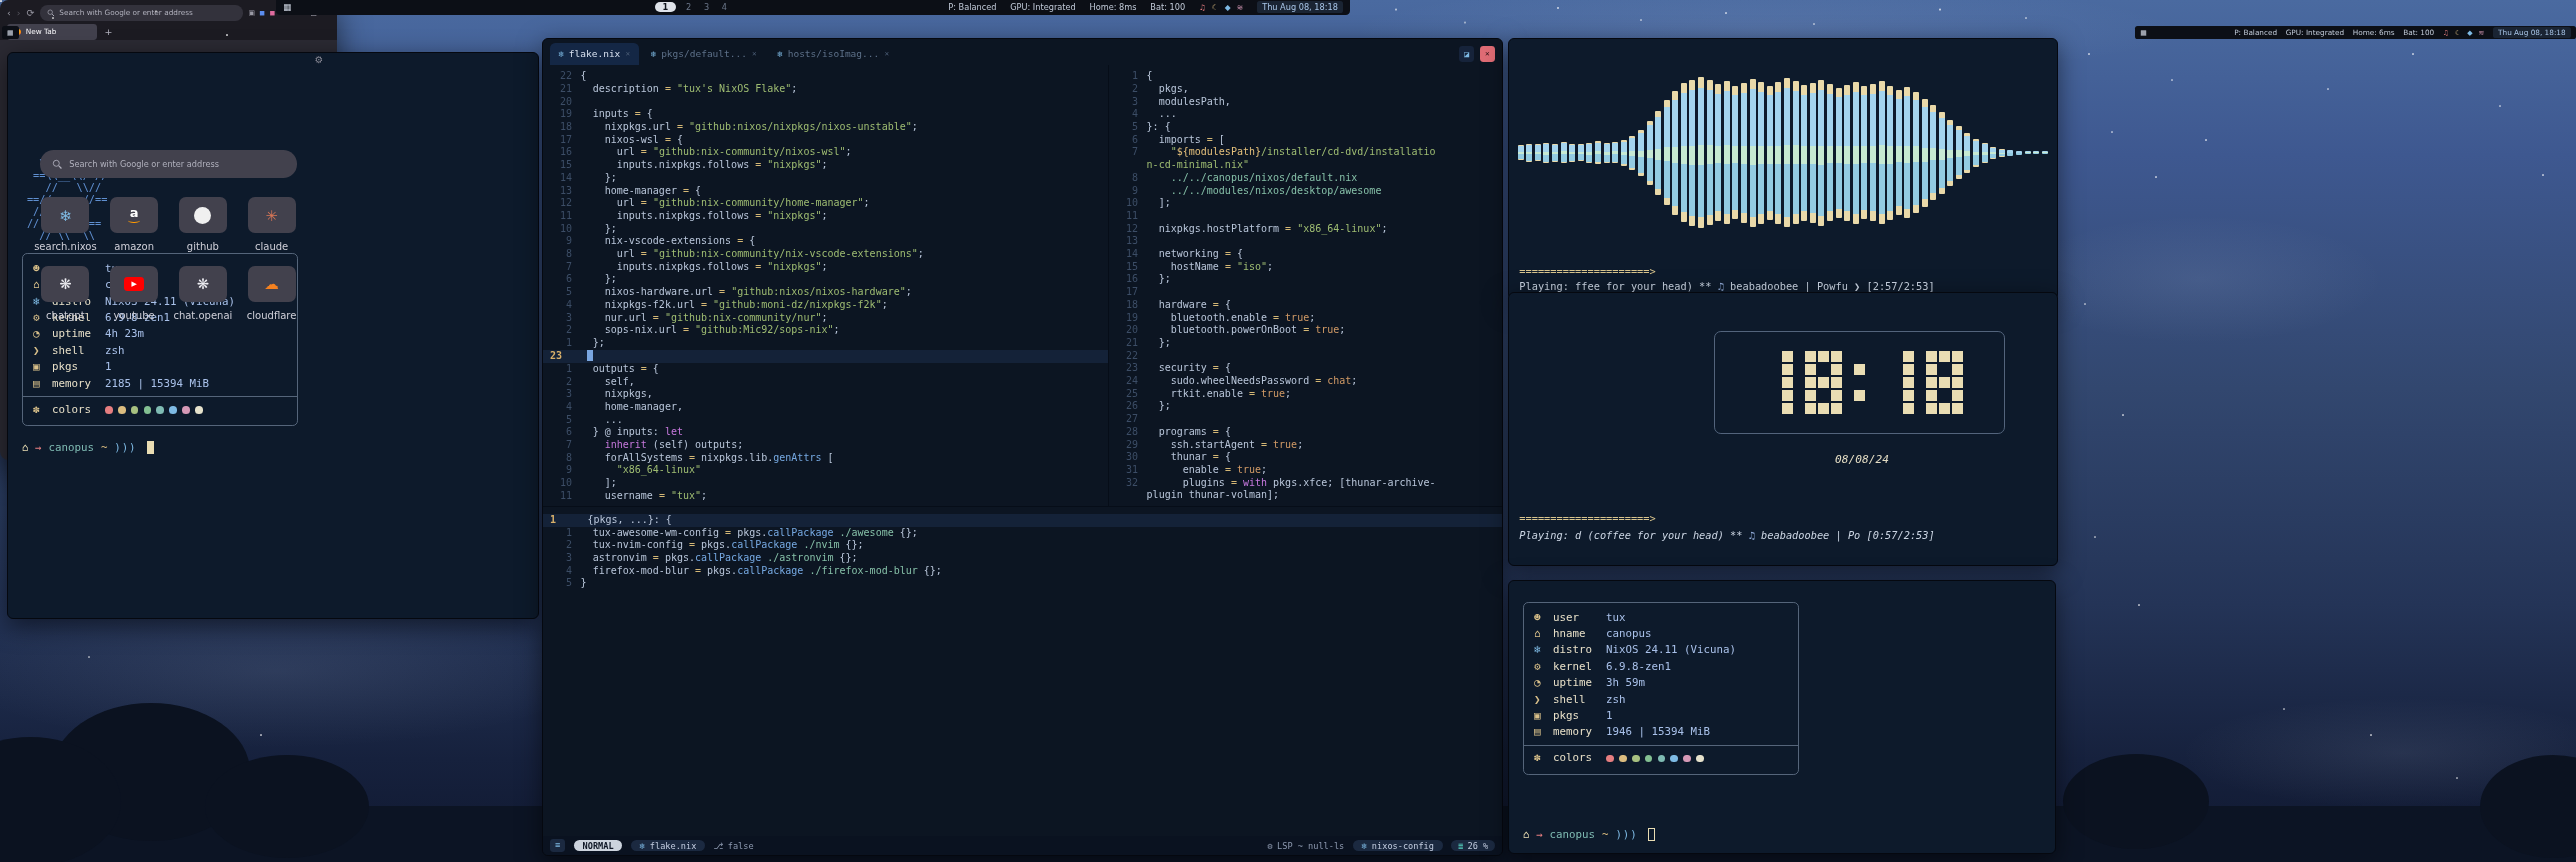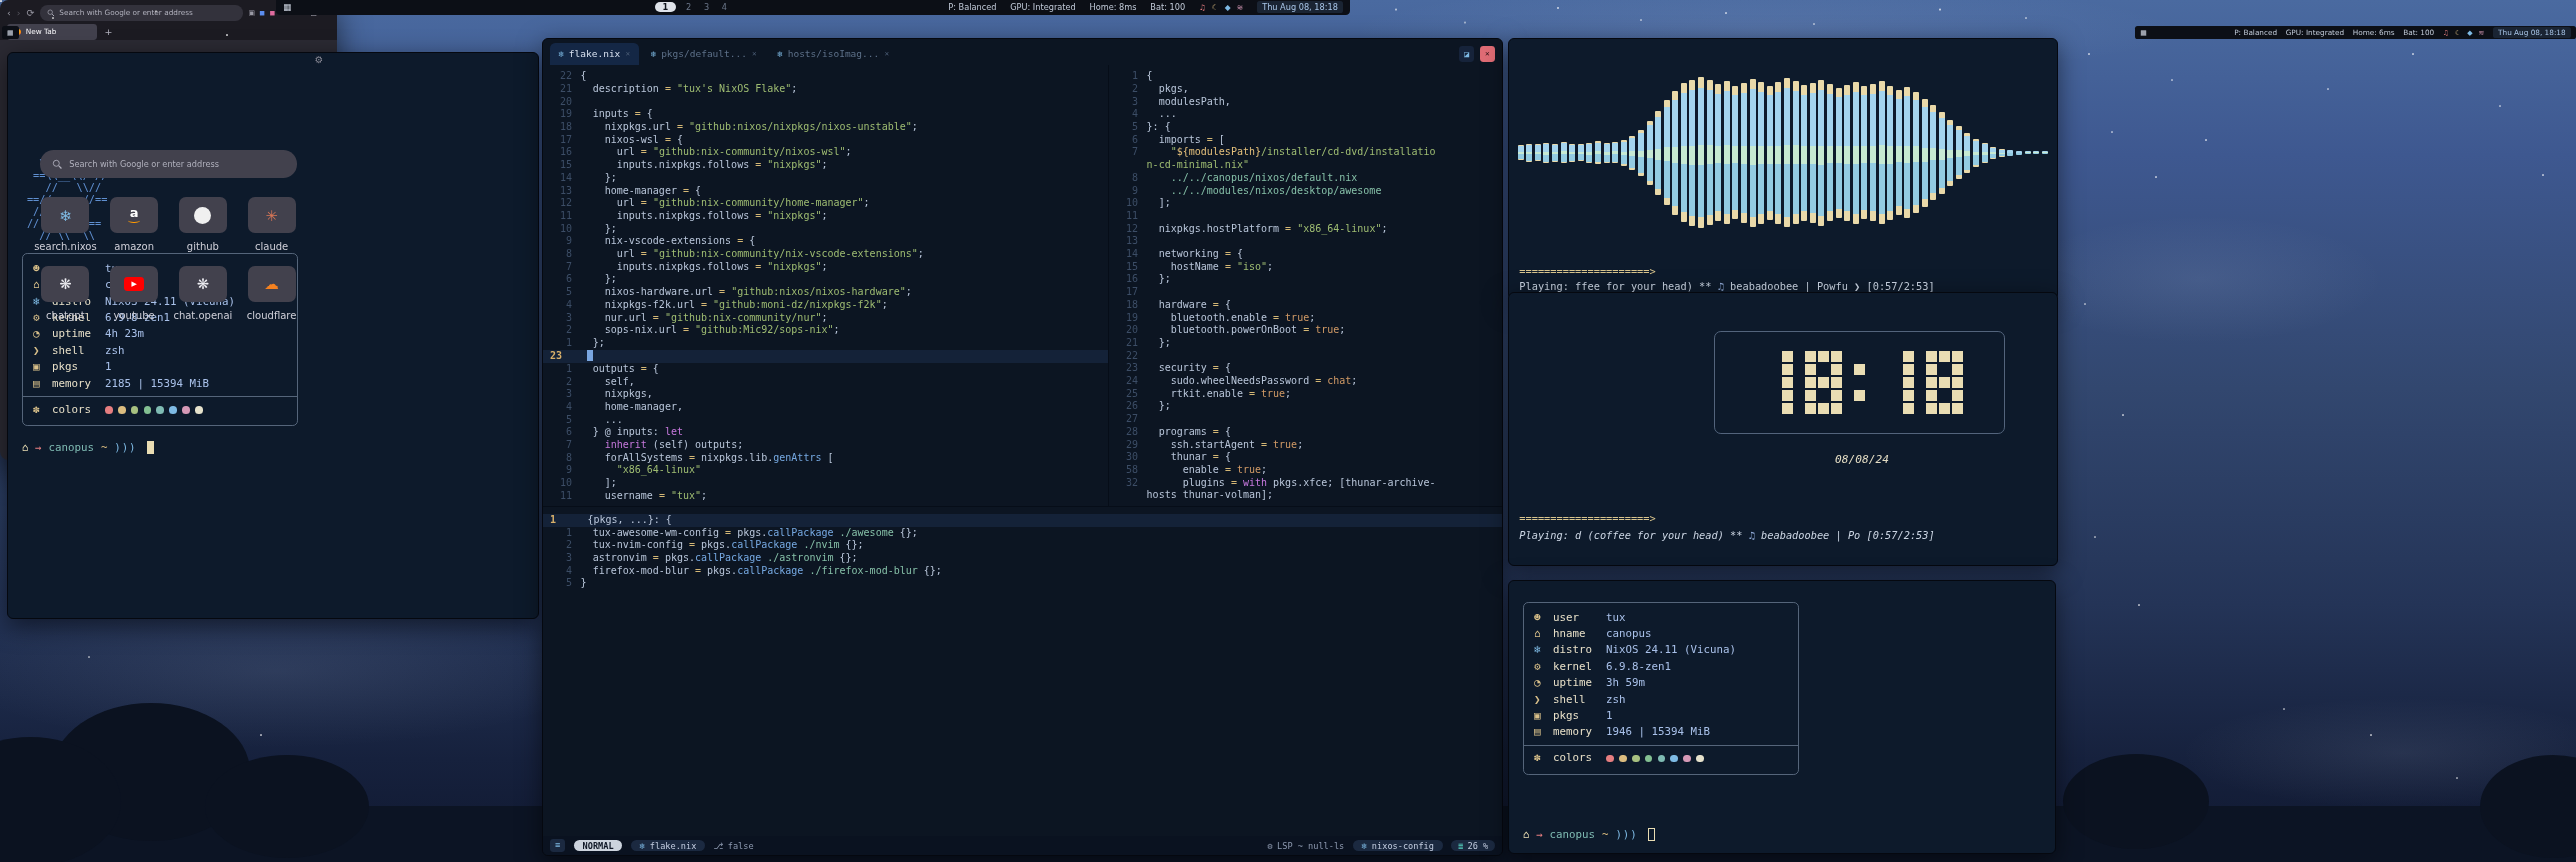--- a/index.html
+++ b/index.html
@@ -605,30 +605,30 @@
           </div>
           <div class="cl">
             <span class="ln">29</span>
             <span class="ct">    ssh.startAgent <span class="c-op">=</span> <span class="c-bool">true</span>;</span>
           </div>
           <div class="cl">
             <span class="ln">30</span>
             <span class="ct">    thunar <span class="c-op">=</span> {</span>
           </div>
           <div class="cl">
-            <span class="ln">58</span>
+            <span class="ln">31</span>
             <span class="ct">      enable <span class="c-op">=</span> <span class="c-bool">true</span>;</span>
           </div>
           <div class="cl">
             <span class="ln">32</span>
             <span class="ct">      plugins <span class="c-op">=</span> <span class="c-kw">with</span> pkgs.xfce; [thunar-archive-</span>
           </div>
           <div class="cl">
             <span class="ln"></span>
-            <span class="ct">hosts thunar-volman];</span>
+            <span class="ct">plugin thunar-volman];</span>
           </div>
         </div>
     </div>
     <div class="pane ed-bottom" id="pane-bottom">
         <div class="cl cl-hl">
           <span class="ln ln-cur">1</span>
           <span class="ct">{pkgs, ...}: {</span>
         </div>
         <div class="cl">
           <span class="ln">1</span>
@@ -741,21 +741,21 @@
       <div class="cava-bar" style="height: 6px;"></div>
       <div class="cava-bar" style="height: 4.3px;"></div>
       <div class="cava-bar" style="height: 3.4px;"></div>
       <div class="cava-bar" style="height: 3.4px;"></div>
       <div class="cava-bar" style="height: 3.4px;"></div>
     </div>
   <div class="progress">=====================&gt;</div>
   <div class="playing">
     <span>Playing: ffee for your head) **</span>
     <span class="note">♫</span>
-    <span>beabadoobee | Powfu ❯ [0:57/2:53]</span>
+    <span>beabadoobee | Powfu ❯ [2:57/2:53]</span>
   </div>
 </div>
 
 <div class="window" id="clock-win">
   <div id="clock-box">
       <div class="digit">
         <div class="cell"></div>
         <div class="cell"></div>
         <div class="cell on"></div>
         <div class="cell"></div>

